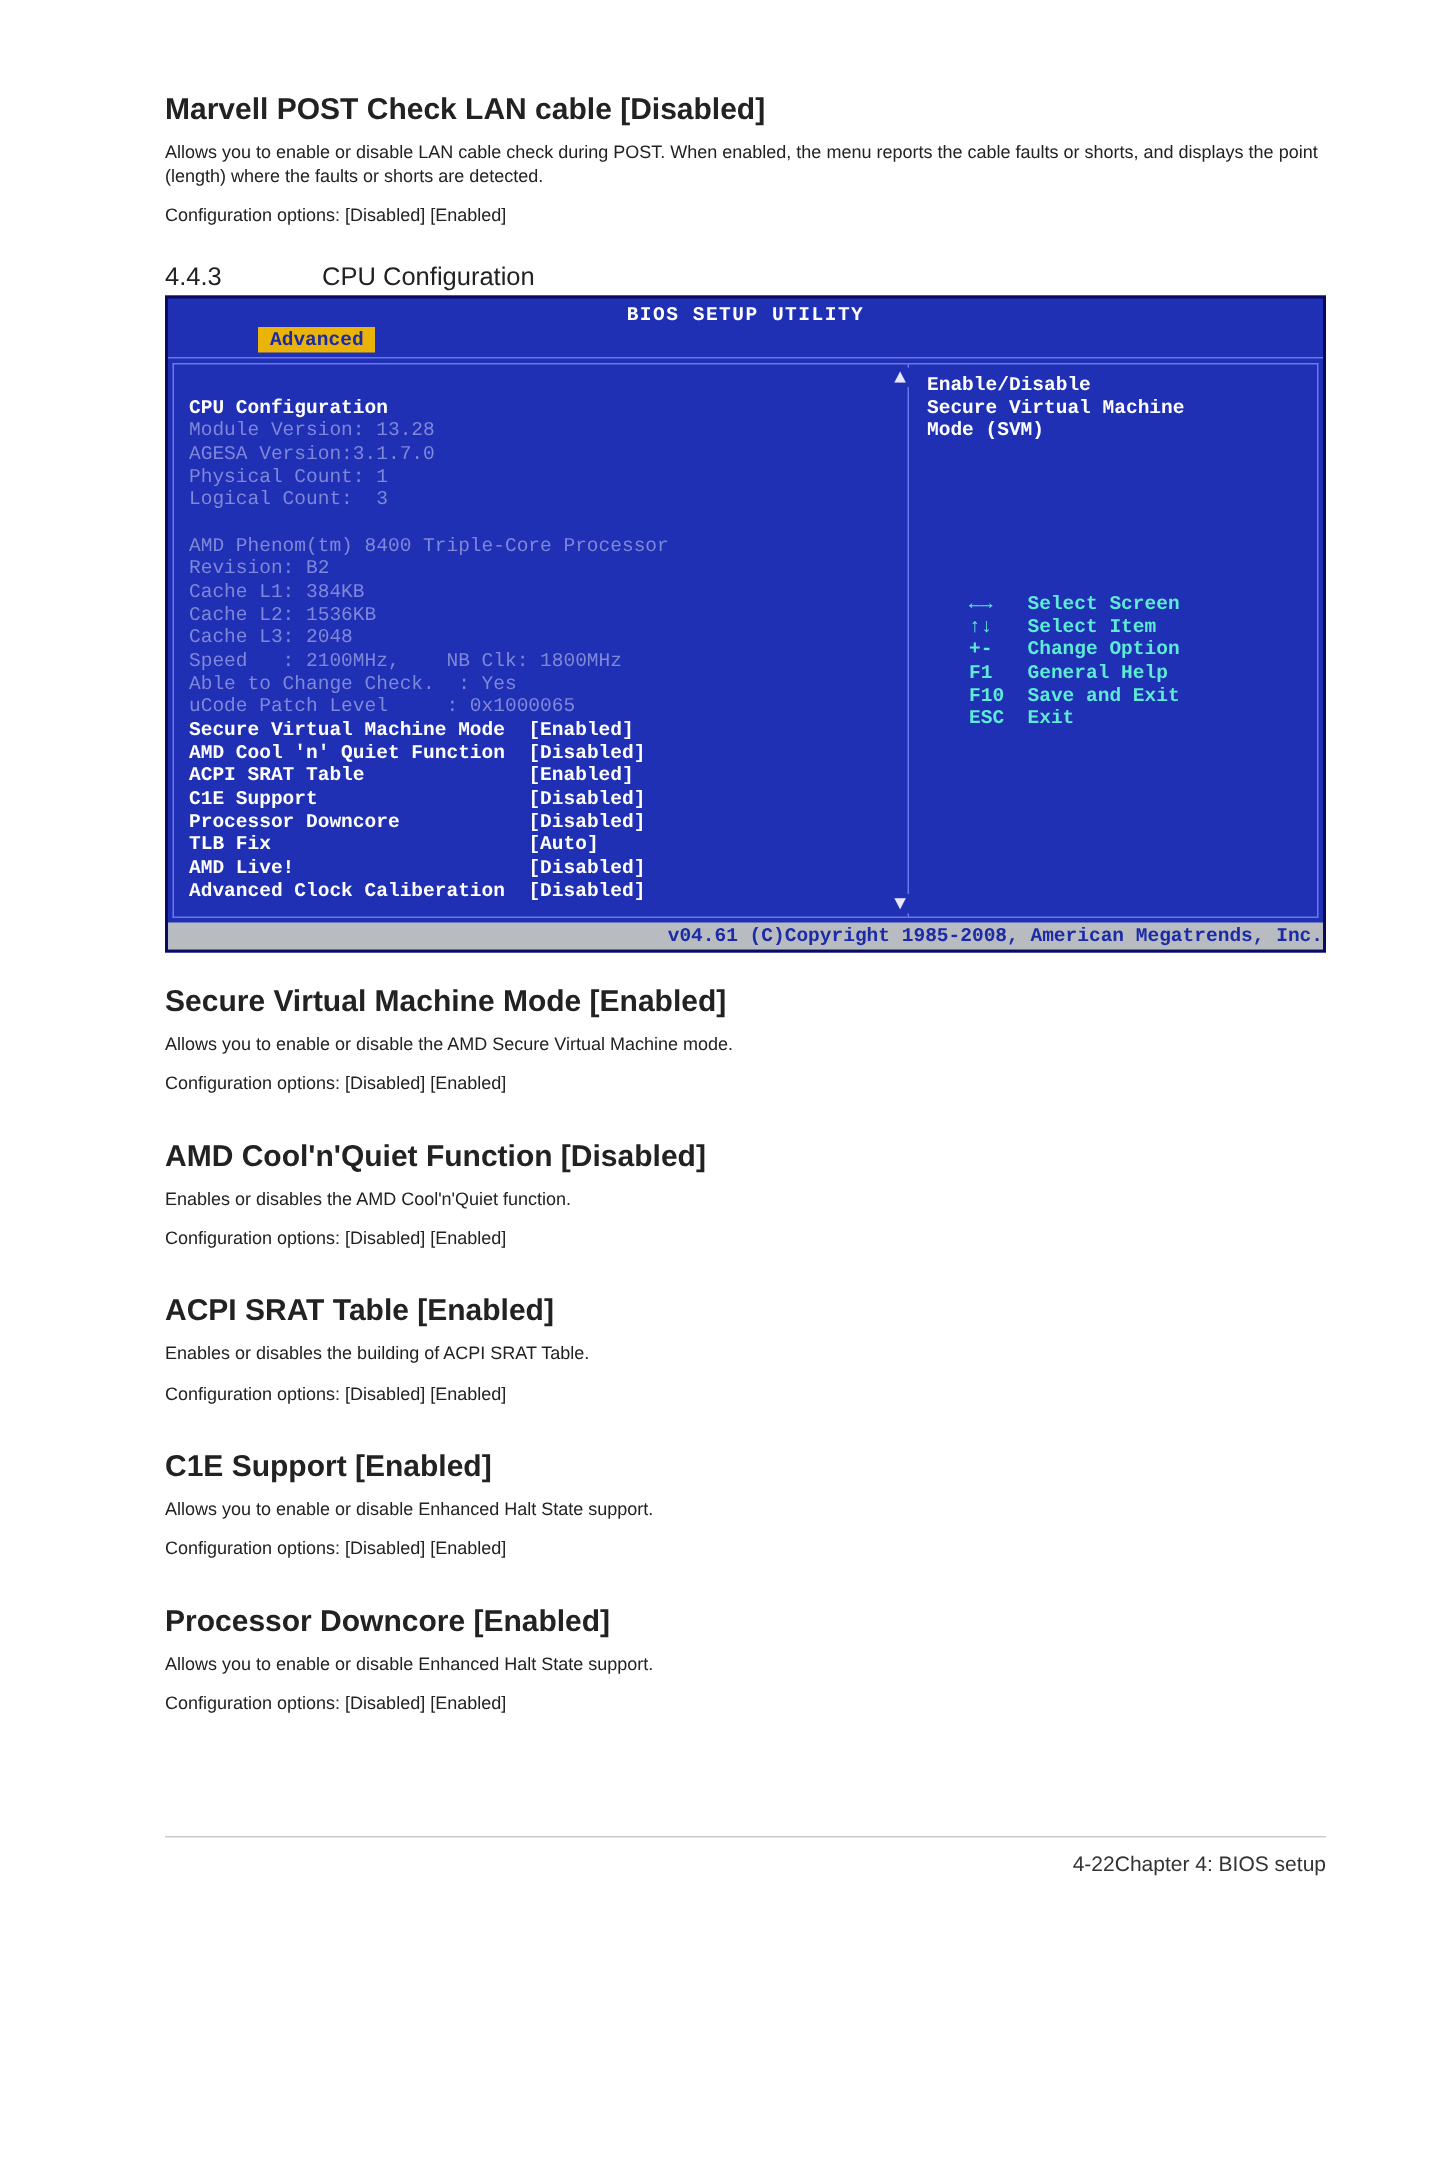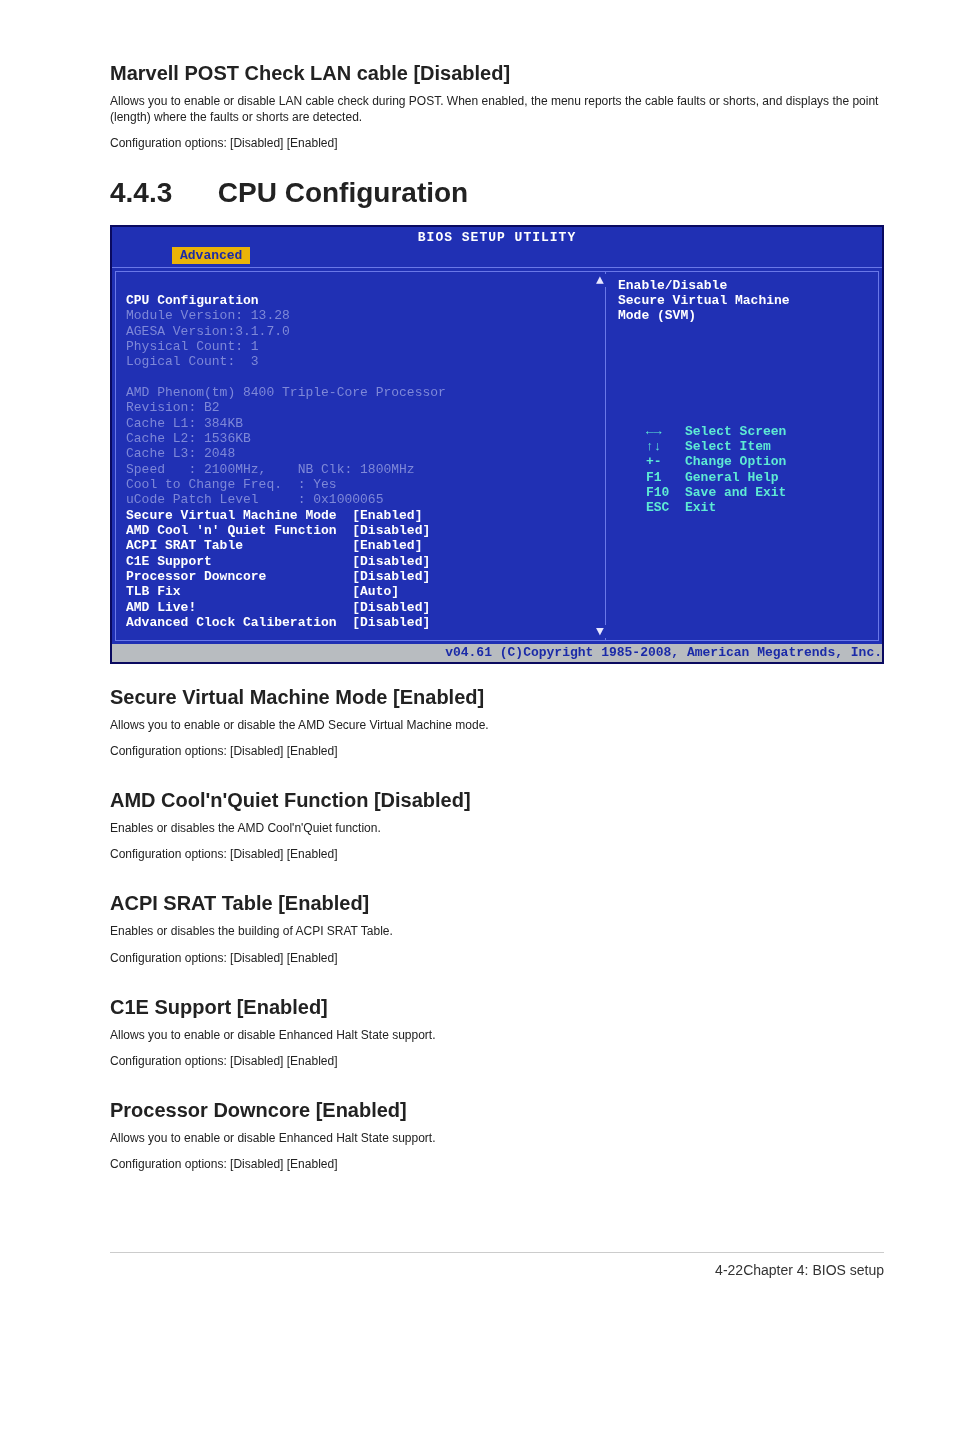--- a/index.html
+++ b/index.html
@@ -6,21 +6,21 @@
   body {
     background: #ffffff;
     font-family: Arial, Helvetica, sans-serif;
     color: #222;
     width: 954px;
     padding: 60px 70px 40px 110px;
     line-height: 1.35;
   }
   h2.sub { font-size: 20px; font-weight: bold; margin-bottom: 6px; }
   p.body { font-size: 12px; margin-bottom: 10px; }
-  h1.sec-num { font-size: 28px; font-weight: bold; margin-top: 22px; margin-bottom: 14px; }
+  h1.sec-num { font-size: 17px; font-weight: normal; margin-top: 22px; }
   .sec-num-inner { display: inline-block; width: 100px; }
 
   
   .bios {
     background: #2030b4;
     color: #a0a8ff;
     font-family: "Courier New", monospace;
     font-size: 13px;
     line-height: 1.18;
     border: 2px solid #0a0a60;
@@ -121,21 +121,21 @@
 <span class="dim">AGESA Version:3.1.7.0</span>
 <span class="dim">Physical Count: 1</span>
 <span class="dim">Logical Count:  3</span>
 
 <span class="dim">AMD Phenom(tm) 8400 Triple-Core Processor</span>
 <span class="dim">Revision: B2</span>
 <span class="dim">Cache L1: 384KB</span>
 <span class="dim">Cache L2: 1536KB</span>
 <span class="dim">Cache L3: 2048</span>
 <span class="dim">Speed   : 2100MHz,    NB Clk: 1800MHz</span>
-<span class="dim">Cool to Change Freq.  : Yes</span>
+<span class="dim">Able to Change Check.  : Yes</span>
 <span class="dim">uCode Patch Level     : 0x1000065</span>
 <span class="opt"><span>Secure Virtual Machine Mode</span>  <span>[Enabled]</span></span>
 <span class="opt"><span>AMD Cool 'n' Quiet Function</span>  <span>[Disabled]</span></span>
 <span class="opt"><span>ACPI SRAT Table</span>              <span>[Enabled]</span></span>
 <span class="opt"><span>C1E Support</span>                  <span>[Disabled]</span></span>
 <span class="opt"><span>Processor Downcore</span>           <span>[Disabled]</span></span>
 <span class="opt"><span>TLB Fix</span>                      <span>[Auto]</span></span>
 <span class="opt"><span>AMD Live!</span>                    <span>[Disabled]</span></span>
 <span class="opt"><span>Advanced Clock Caliberation</span>  <span>[Disabled]</span></span>
 <span class="arrow-down">▼</span></div>

